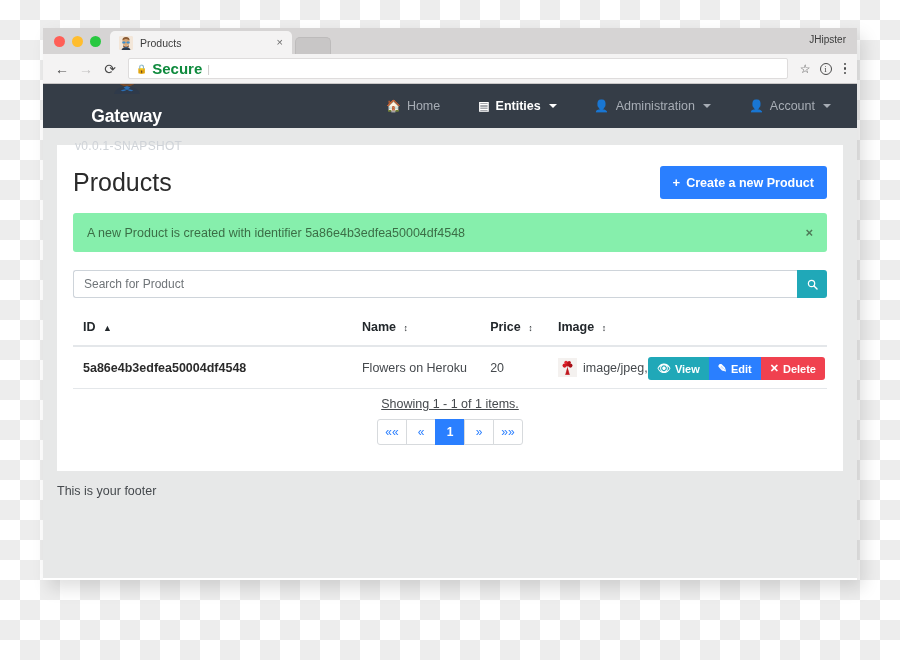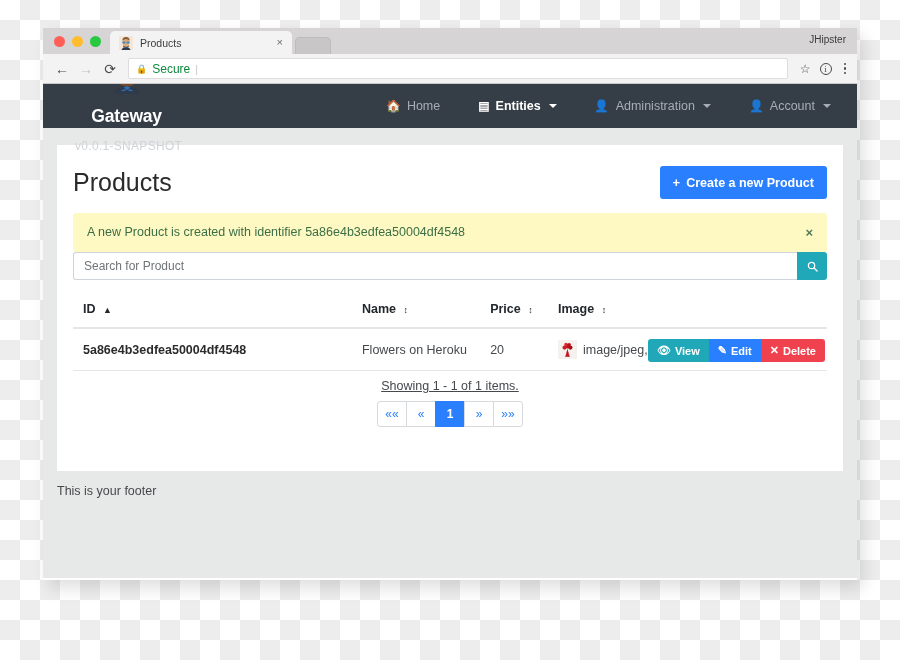--- a/index.html
+++ b/index.html
@@ -115,21 +115,21 @@
     background: #fff;
     border-radius: 2px;
     border: 1px solid #dedcdc;
     display: flex;
     align-items: center;
     padding: 0 7px;
     gap: 5px;
     font-size: 10.5px;
   }
   .lock { color: #0f8a3d; font-size: 9px; }
-  .secure-txt { color: #0f8a3d; font-size: 12px; }
+  .secure-txt { color: #0f8a3d; font-size: 15px; font-weight: bold; }
   .url-sep { color: #c9c7c7; }
   .url-txt { color: #4a4a4a; font-size: 10.5px; }
   .omni-icons { display: flex; align-items: center; gap: 9px; padding-left: 10px; color: #4a4a4a; }
   .star { font-size: 12px; }
   .infoicon {
     width: 12px; height: 12px;
     border: 1.3px solid #4a4a4a;
     border-radius: 50%;
     font-size: 9px;
     display: flex; align-items: center; justify-content: center;
@@ -220,27 +220,28 @@
     border-radius: 3px;
     padding: 9px 13px;
     display: flex;
     align-items: center;
     gap: 6px;
     cursor: pointer;
   }
   .plus { font-size: 13px; font-weight: bold; }
 
   .alert {
-    background: #fef9c3;
+    background: #86efac;
     color: #3b6e46;
     border-radius: 3px;
     font-size: 12.5px;
     padding: 12px 14px;
     display: flex;
-    align-items: flex-start;
+    align-items: center;
+    margin-bottom: 18px;
   }
   .alert-close {
     margin-left: auto;
     font-size: 13px;
     font-weight: bold;
     color: #4e7a58;
     cursor: pointer;
   }
 
   .searchrow { display: flex; margin-bottom: 22px; }

